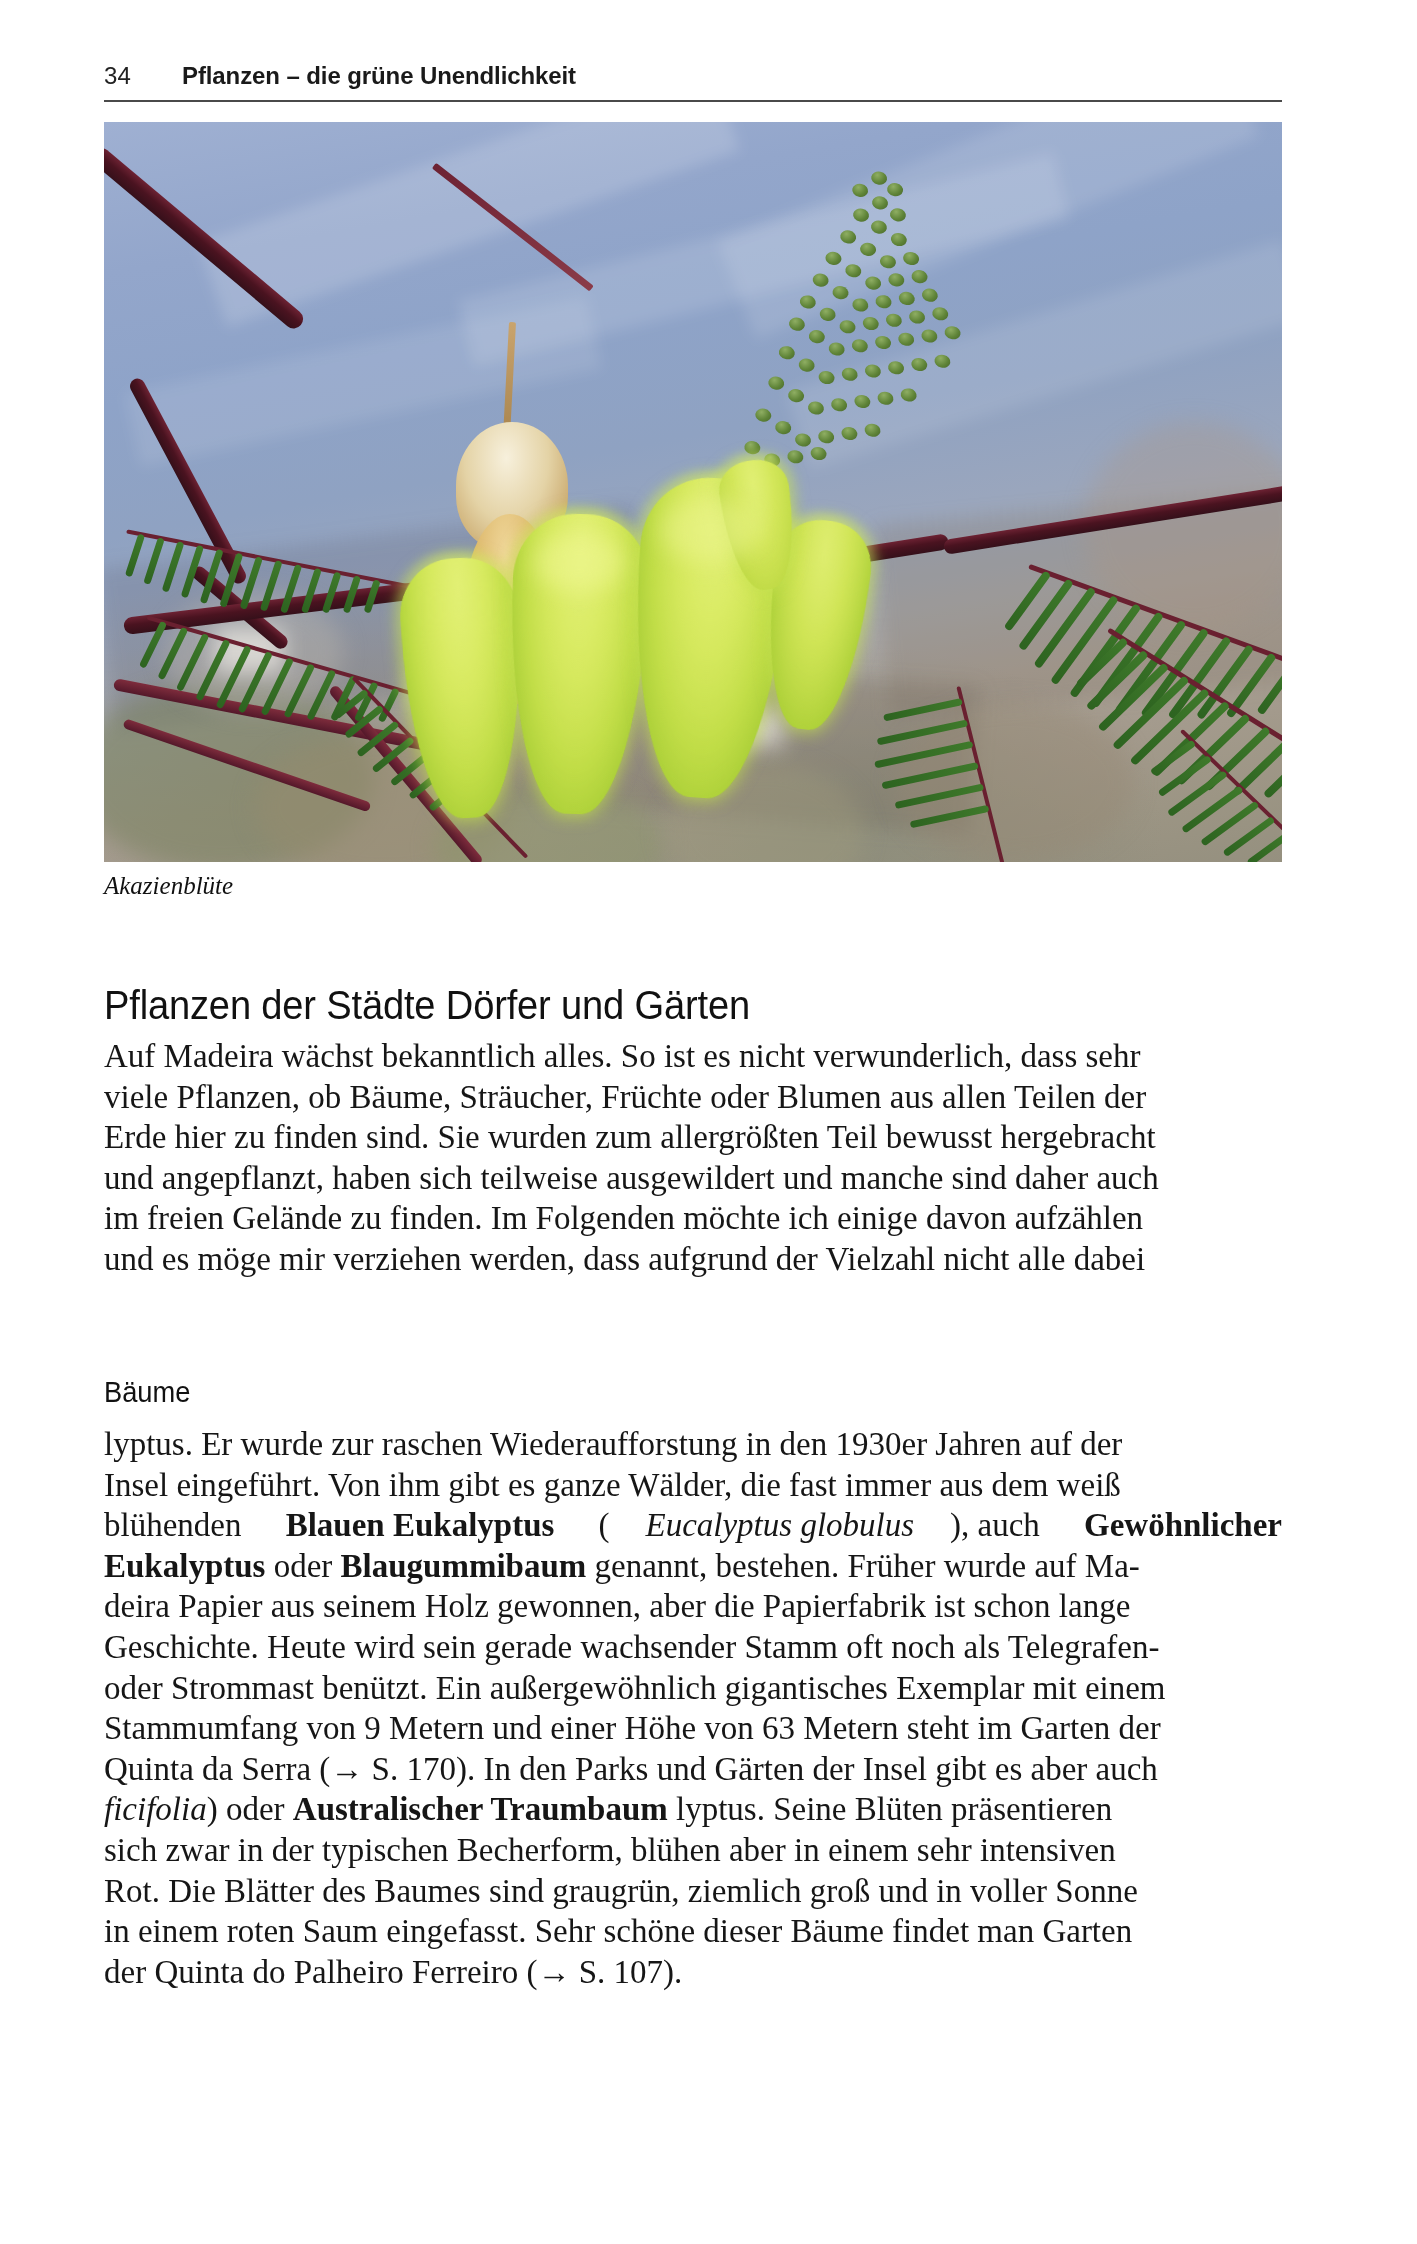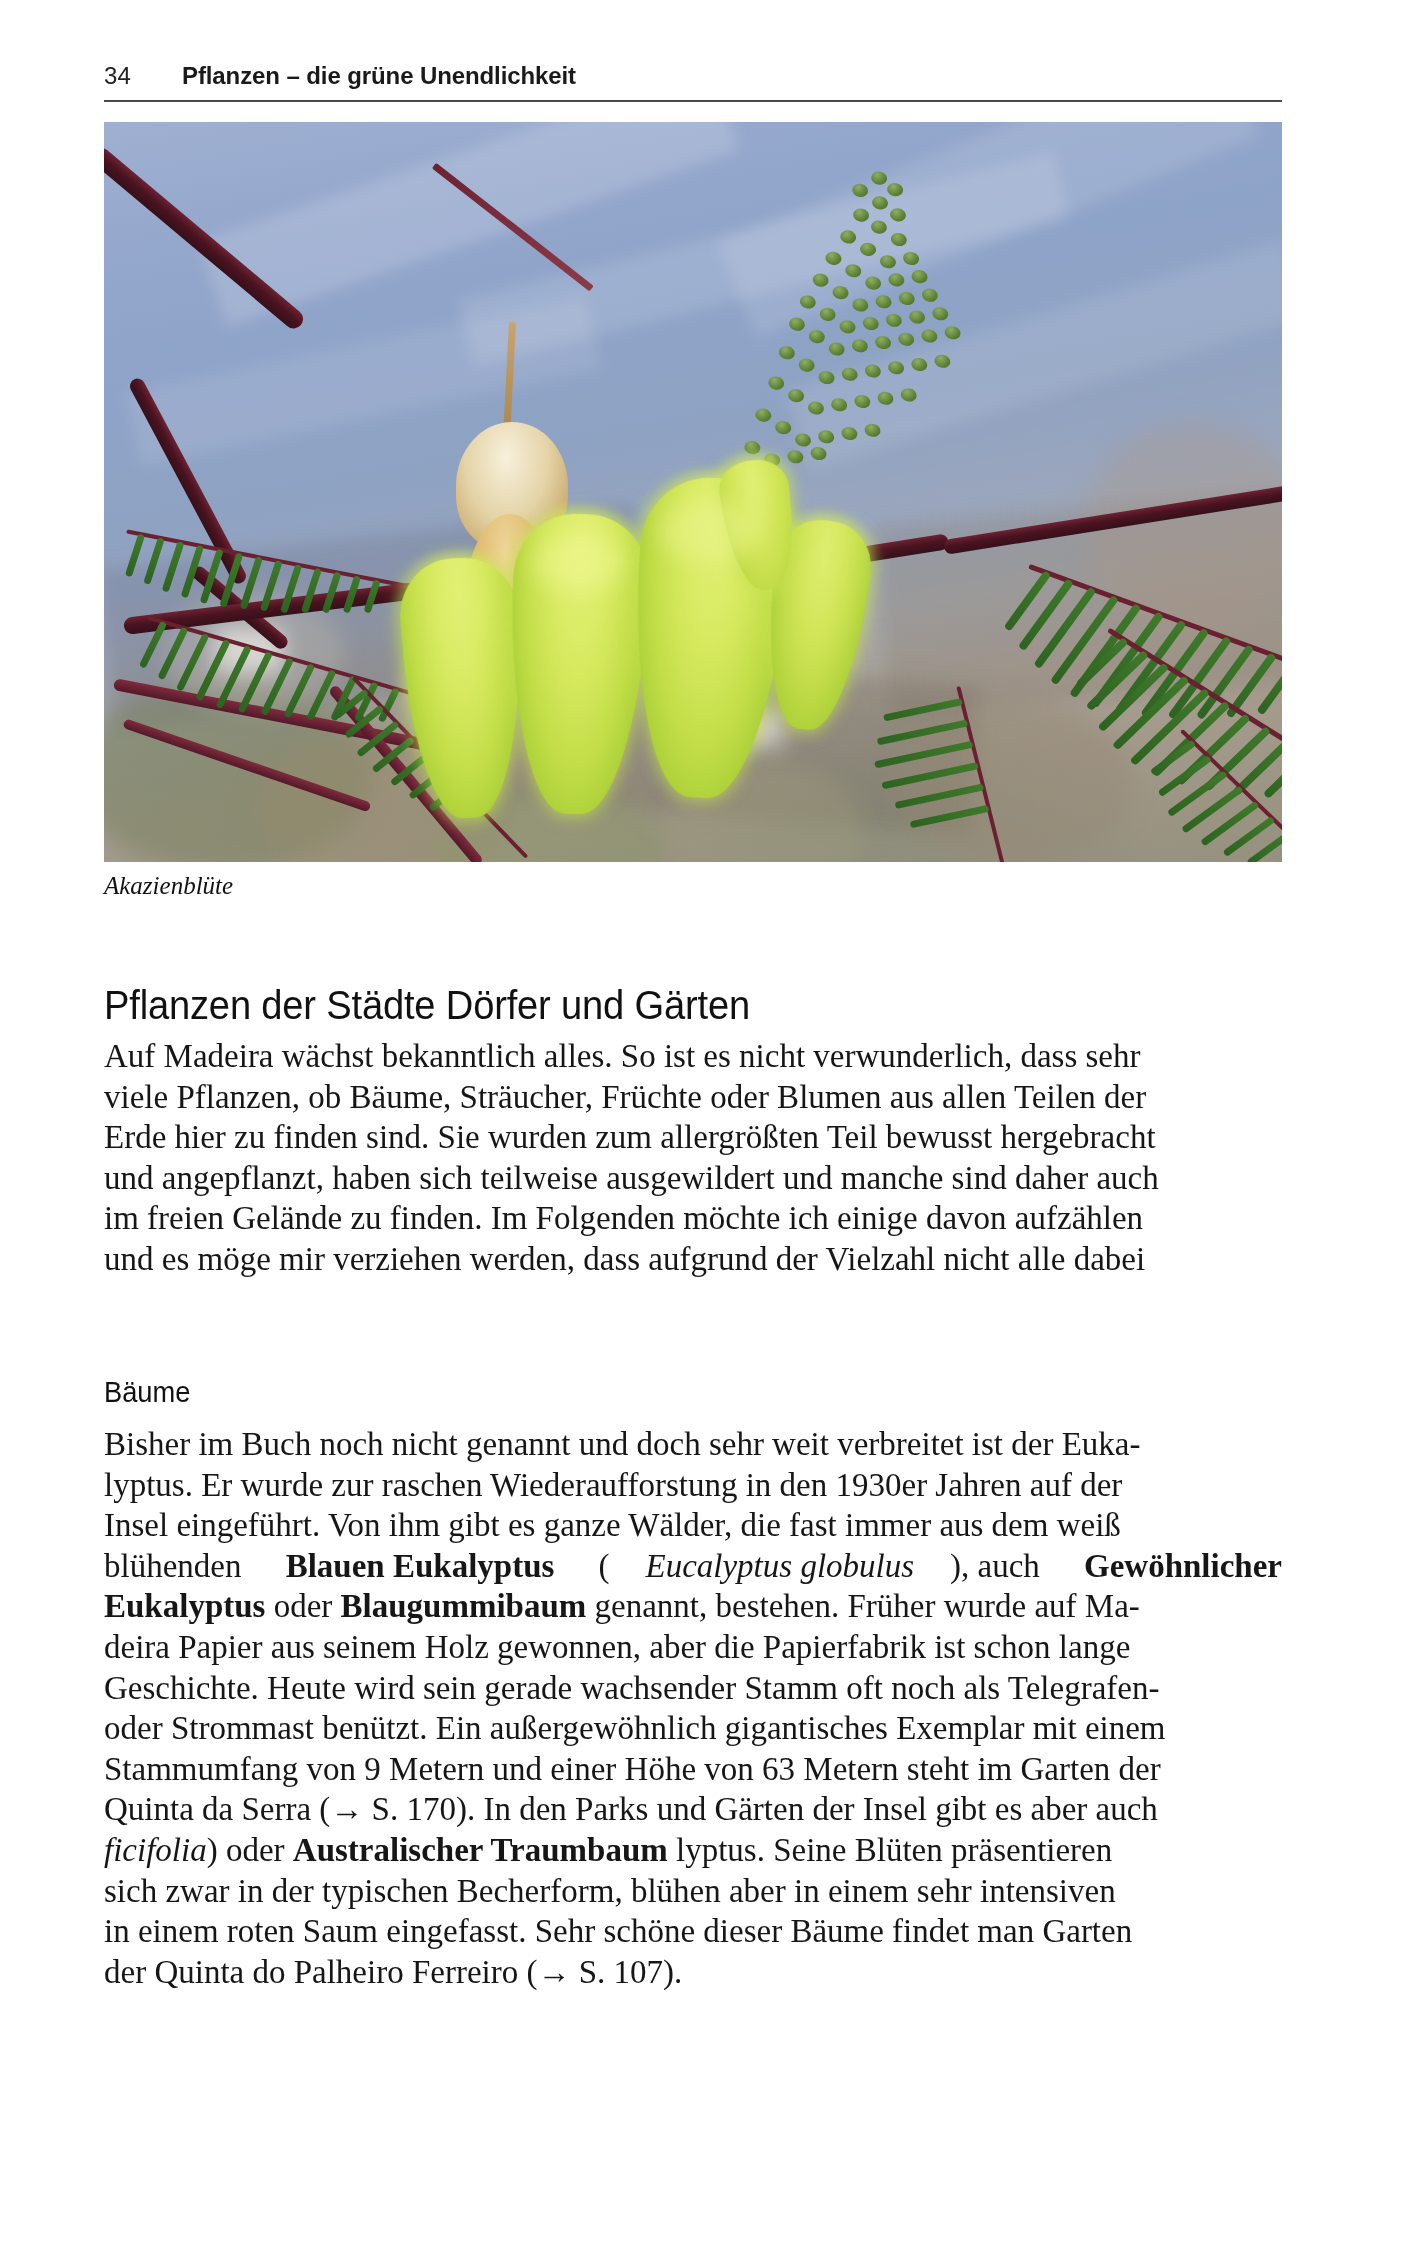--- a/index.html
+++ b/index.html
@@ -476,21 +476,20 @@
     <span class="ln">viele Pflanzen, ob Bäume, Sträucher, Früchte oder Blumen aus allen Teilen der</span>
     <span class="ln">Erde hier zu finden sind. Sie wurden zum allergrößten Teil bewusst hergebracht</span>
     <span class="ln">und angepflanzt, haben sich teilweise ausgewildert und manche sind daher auch</span>
     <span class="ln">im freien Gelände zu finden. Im Folgenden möchte ich einige davon aufzählen</span>
     <span class="ln">und es möge mir verziehen werden, dass aufgrund der Vielzahl nicht alle dabei</span>
   </div>
 
   <h2 class="h2">Bäume</h2>
 
   <div class="para p2">
-    <span class="ln">Bisher im Buch noch nicht genannt und doch sehr weit verbreitet ist der Euka-</span>
     <span class="ln">lyptus. Er wurde zur raschen Wiederaufforstung in den 1930er Jahren auf der</span>
     <span class="ln">Insel eingeführt. Von ihm gibt es ganze Wälder, die fast immer aus dem weiß</span>
 
     <span class="ln j">
       <span>blühenden </span>
       <b>Blauen Eukalyptus</b>
       <span> (</span>
       <i>Eucalyptus globulus</i>
       <span>), auch </span>
       <b>Gewöhnlicher</b>
@@ -501,17 +500,18 @@
     <span class="ln">deira Papier aus seinem Holz gewonnen, aber die Papierfabrik ist schon lange</span>
     <span class="ln">Geschichte. Heute wird sein gerade wachsender Stamm oft noch als Telegrafen-</span>
     <span class="ln">oder Strommast benützt. Ein außergewöhnlich gigantisches Exemplar mit einem</span>
     <span class="ln">Stammumfang von 9 Metern und einer Höhe von 63 Metern steht im Garten der</span>
     <span class="ln">Quinta da Serra (→ S. 170). In den Parks und Gärten der Insel gibt es aber auch</span>
 
 
     <span class="ln"><i>ficifolia</i><span>) oder </span><b>Australischer Traumbaum</b><span> lyptus. Seine Blüten präsentieren</span></span>
 
     <span class="ln">sich zwar in der typischen Becherform, blühen aber in einem sehr intensiven</span>
+    <span class="ln">Rot. Die Blätter des Baumes sind graugrün, ziemlich groß und in voller Sonne</span>
     <span class="ln">in einem roten Saum eingefasst. Sehr schöne dieser Bäume findet man Garten</span>
     <span class="ln">der Quinta do Palheiro Ferreiro (→ S. 107).</span>
   </div>
 
 </div>
 
 </body></html>

